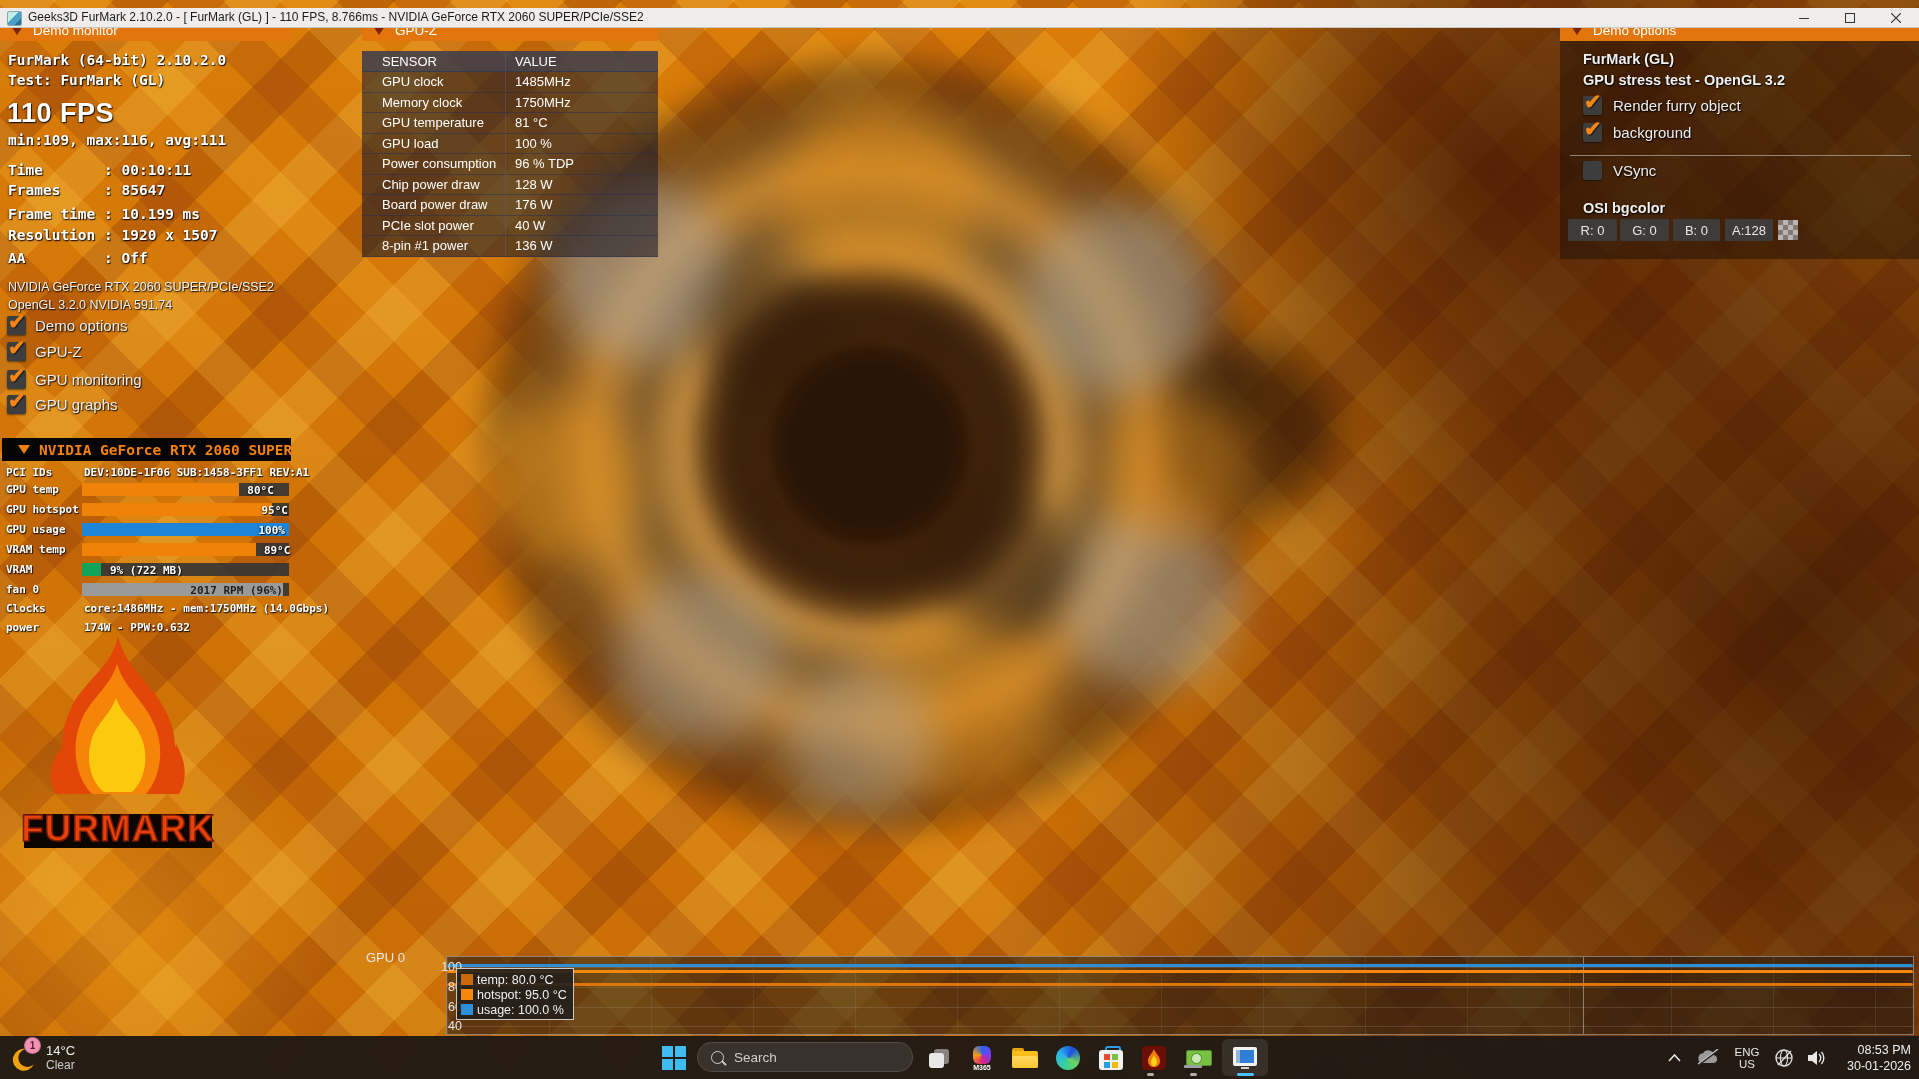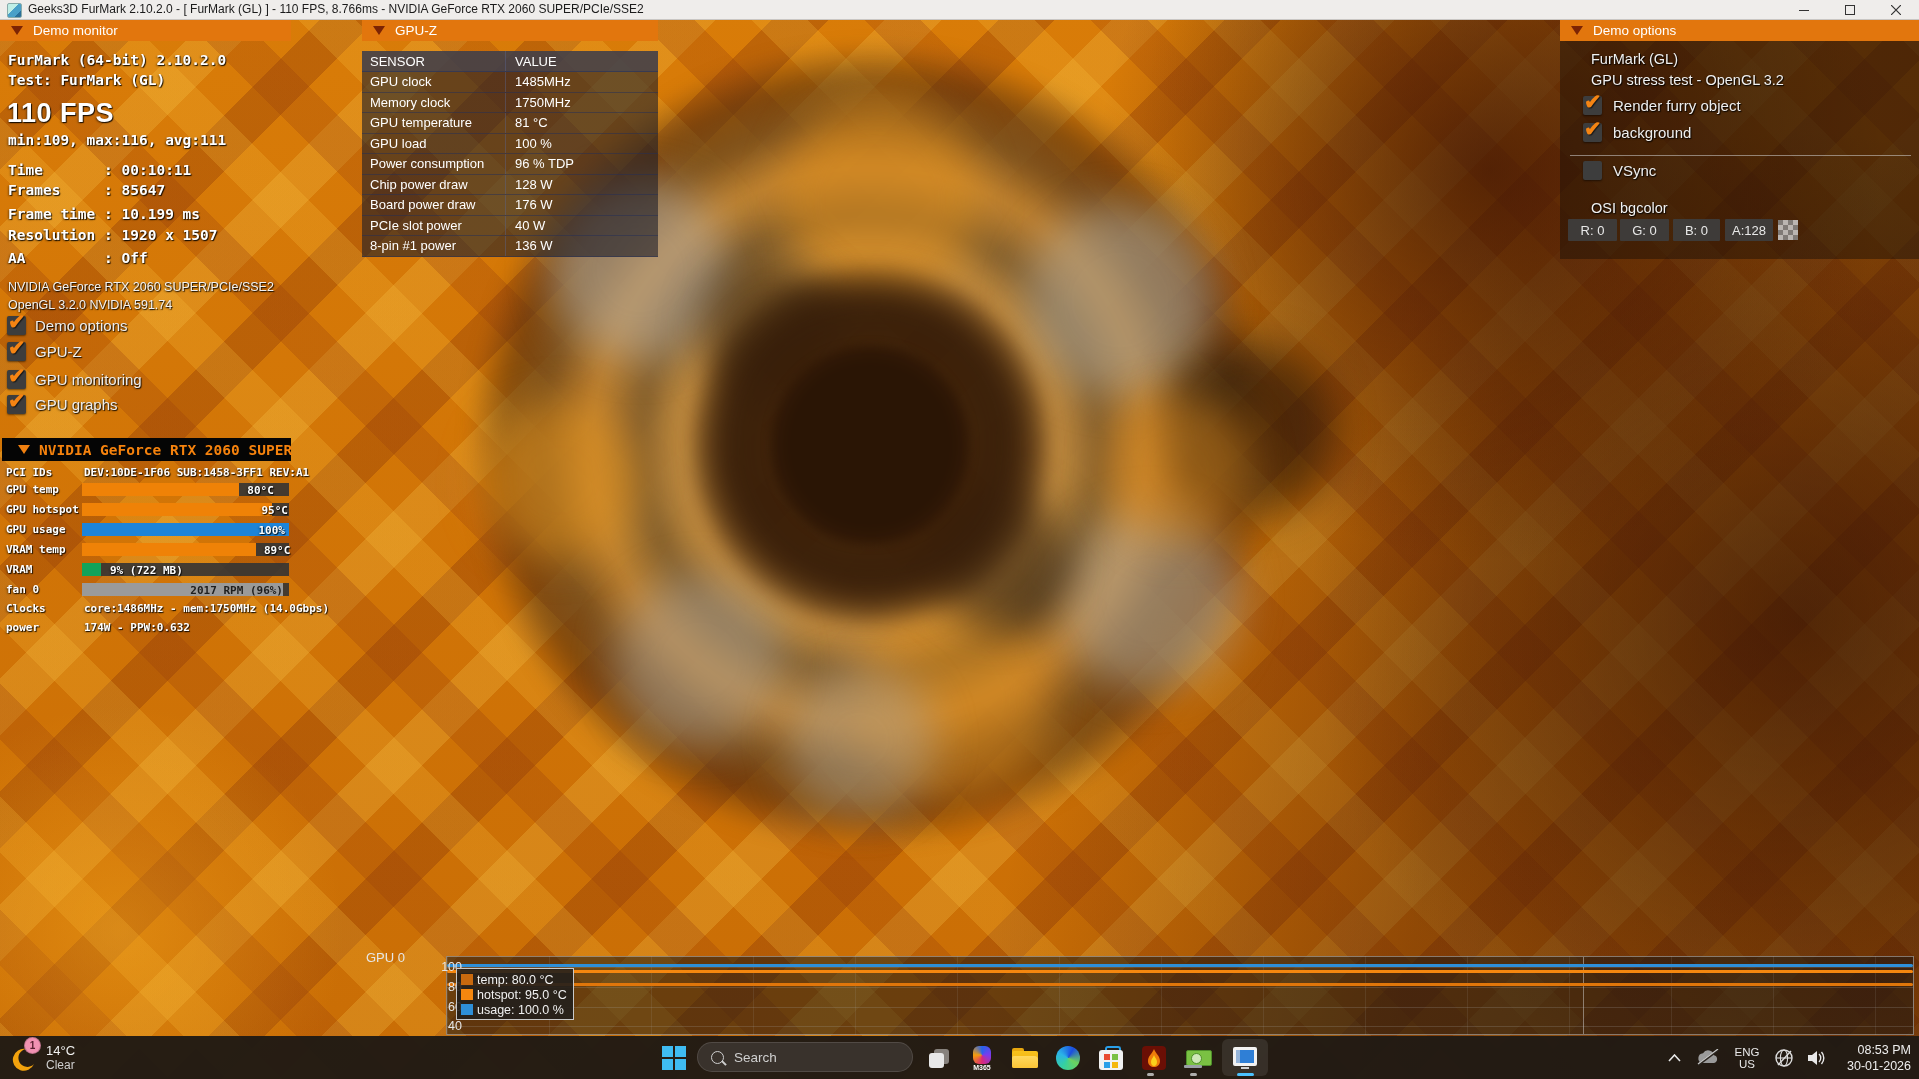--- a/index.html
+++ b/index.html
@@ -19,21 +19,21 @@
   .fur-ring{position:absolute;left:310px;top:-115px;width:1120px;height:1120px;border-radius:50%;
     background:radial-gradient(circle, rgba(0,0,0,0) 0 13%, rgba(110,70,25,.9) 17%, rgba(205,150,70,.95) 23%, rgba(128,94,46,.95) 29%, rgba(190,130,50,.95) 35%, rgba(118,78,30,.9) 41%, rgba(70,40,15,.55) 46%, rgba(0,0,0,0) 51%);
     filter:blur(8px);}
   .blob{position:absolute;border-radius:50%;filter:blur(20px);}
   .fur-disc{position:absolute;left:690px;top:265px;width:360px;height:360px;border-radius:50%;
     background:radial-gradient(circle, rgba(55,30,10,.95) 0 55%, rgba(55,30,10,0) 78%);filter:blur(12px);}
   .fur-hole{position:absolute;left:770px;top:345px;width:200px;height:200px;border-radius:50%;
     background:radial-gradient(circle,#2a1505 0 58%, #3f2008 84%, rgba(63,32,8,0) 100%);filter:blur(4px);}
 
   
-  .titlebar{position:absolute;left:0;top:0;width:1919px;height:19px;background:#efedeb;border-bottom:1px solid #c9c6c3;z-index:20;text-decoration:underline;}
+  .titlebar{position:absolute;left:0;top:8px;width:1919px;height:19px;background:#efedeb;border-bottom:1px solid #c9c6c3;z-index:20;text-decoration:underline;}
   .title-icon{position:absolute;left:7px;top:3px;width:13px;height:13px;border-radius:2px;
     background:linear-gradient(135deg,#bfeee6 0 40%,#4aa0c8 40% 75%,#2a6f9a 75%);border:1px solid #8aa;}
   .title-text{position:absolute;left:28px;top:2px;font-size:12px;color:#1b1b1b;white-space:pre;}
   .win-btn{position:absolute;top:0;width:46px;height:19px;display:flex;align-items:center;justify-content:center;}
   .wb-min{right:92px}.wb-max{right:46px}.wb-close{right:0}
 
   
   .phdr{position:absolute;left:0;top:0;right:0;height:22px;background:#e2760d;display:flex;align-items:center;z-index:6;}
   .phdr .tri{width:0;height:0;border-left:6px solid transparent;border-right:6px solid transparent;border-top:9px solid #7c2404;margin:0 10px 0 11px;}
   .phdr .ptitle{color:#fff;font-size:13.5px;}
@@ -66,27 +66,27 @@
   .bar-usage .nv-val{right:4px;}
   .bar-vramtemp .nv-val{left:calc(84% + 8px);}
   .bar-vram .nv-val{left:28px;}
   .bar-fan .nv-val{right:6px;color:#1e1e1e;font-weight:bold;}
 
   
   .gpuz{position:absolute;left:362px;top:19px;width:296px;height:230px;z-index:5;}
   .gz-table{position:absolute;left:0;top:32px;right:0;}
   .gz-hrow{display:flex;height:20px;background:rgba(62,62,74,.88);align-items:center;border-bottom:1px solid rgba(40,50,90,.6);}
   .gz-row{display:flex;height:19.5px;background:rgba(30,30,40,.6);align-items:center;border-bottom:1px solid rgba(35,45,85,.5);}
-  .gz-c1{width:143px;padding-left:8px;color:#fff;font-size:13px;box-sizing:border-box;}
+  .gz-c1{width:143px;padding-left:20px;color:#fff;font-size:13px;box-sizing:border-box;}
   .gz-c2{flex:1;padding-left:9px;color:#fff;font-size:13px;border-left:1px solid rgba(90,100,140,.45);height:100%;display:flex;align-items:center;box-sizing:border-box;}
 
   
   .dopts{position:absolute;left:1560px;top:19px;width:359px;height:240px;z-index:5;}
   .do-bg{position:absolute;left:0;top:22px;right:0;height:218px;background:rgba(22,14,7,.45);}
-  .do-line{position:absolute;left:31px;color:#f0f0f0;font-size:14.5px;}
+  .do-line{position:absolute;left:23px;color:#f0f0f0;font-size:14.5px;font-weight:bold;}
   .do-div{position:absolute;left:10px;right:8px;top:136px;height:1px;background:rgba(210,210,210,.55);}
   .rgba-box{position:absolute;top:200px;height:22px;background:rgba(62,62,62,.92);color:#e8e8e8;font-size:13px;display:flex;align-items:center;justify-content:center;border-radius:1px;}
   .alpha-swatch{position:absolute;left:218px;top:201px;width:20px;height:20px;
     background:repeating-conic-gradient(#cfcfcf 0 25%, #8a8a8a 0 50%) 0 0/10px 10px;opacity:.85;}
 
   
   .graph-label{position:absolute;left:366px;top:950px;color:#e6e6e6;font-size:13px;z-index:5;}
   .ytick{position:absolute;width:34px;text-align:right;color:#e6e6e6;font-size:12.5px;z-index:5;left:428px;}
   .plot{position:absolute;left:446px;top:956px;width:1468px;height:79px;z-index:4;
     background:rgba(28,24,20,.55);border:1px solid rgba(190,190,190,.55);box-sizing:border-box;
@@ -139,20 +139,31 @@
     <div class="blob" style="left:615px;top:575px;width:170px;height:170px;background:rgba(168,160,150,.5)"></div>
     <div class="blob" style="left:480px;top:400px;width:160px;height:160px;background:rgba(230,150,30,.5)"></div>
     <div class="blob" style="left:700px;top:260px;width:140px;height:140px;background:rgba(35,22,10,.55)"></div>
     <div class="blob" style="left:930px;top:490px;width:140px;height:140px;background:rgba(40,26,12,.55)"></div>
     <div class="blob" style="left:1105px;top:395px;width:150px;height:150px;background:rgba(225,140,28,.45)"></div>
     <div class="blob" style="left:785px;top:665px;width:150px;height:150px;background:rgba(170,164,154,.45)"></div>
     <div class="fur-disc"></div>
     <div class="fur-hole"></div>
   </div>
 
+  <div class="logo">
+    <svg width="196" height="228" viewBox="0 0 196 228">
+      <path d="M98 6 C92 38 62 52 50 80 C36 112 42 144 60 164 L140 164 C158 142 160 108 146 82 C132 52 106 40 98 6Z" fill="#e34708"></path>
+      <path d="M42 118 C30 132 27 150 36 164 L60 164 C49 150 47 132 42 118Z" fill="#e34708"></path>
+      <path d="M156 114 C166 130 168 150 159 164 L138 164 C149 148 151 130 156 114Z" fill="#e34708"></path>
+      <path d="M97 34 C90 58 68 70 60 94 C50 122 58 150 72 164 L126 164 C141 146 145 118 134 94 C124 70 104 58 97 34Z" fill="#f58408"></path>
+      <path d="M96 68 C90 86 75 94 71 112 C65 134 73 154 84 162 L112 162 C123 152 129 132 123 112 C117 92 102 86 96 68Z" fill="#fbc90d"></path>
+      <rect x="4" y="184" width="188" height="34" fill="#0d0500"></rect>
+      <text x="98" y="211" font-family="Liberation Sans, sans-serif" font-size="37" font-weight="bold" text-anchor="middle" fill="#e8420a" stroke="#7a1b00" stroke-width="1.5" letter-spacing="1">FURMARK</text>
+    </svg>
+  </div>
 
   <div class="titlebar">
     <div class="title-icon"></div>
     <div class="title-text">Geeks3D FurMark 2.10.2.0 - [ FurMark (GL) ] - 110 FPS, 8.766ms - NVIDIA GeForce RTX 2060 SUPER/PCIe/SSE2</div>
     <div class="win-btn wb-min">
       <svg width="10" height="10">
           <rect x="0" y="5" width="10" height="1" fill="#333"></rect>
         </svg>
     </div>
     <div class="win-btn wb-max">

